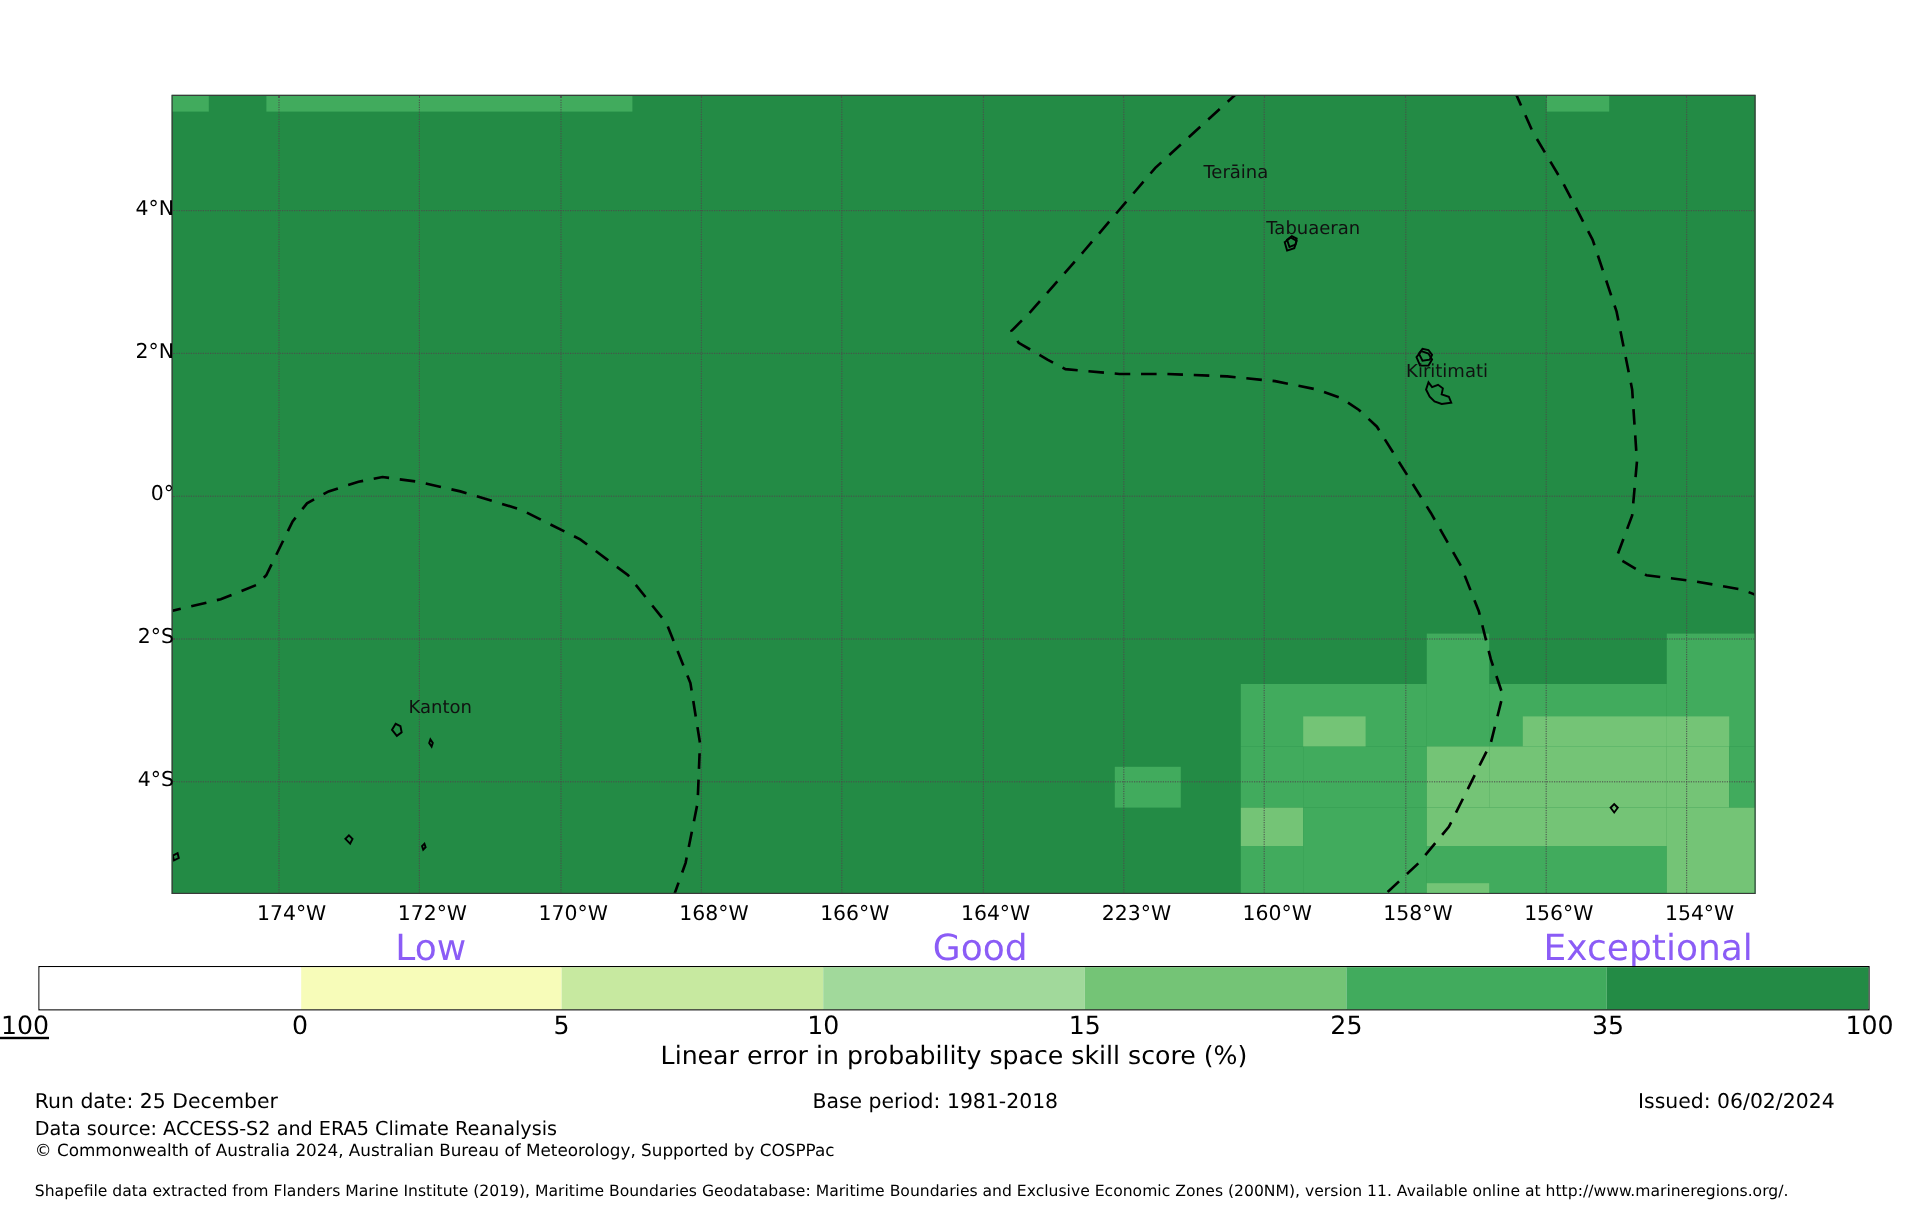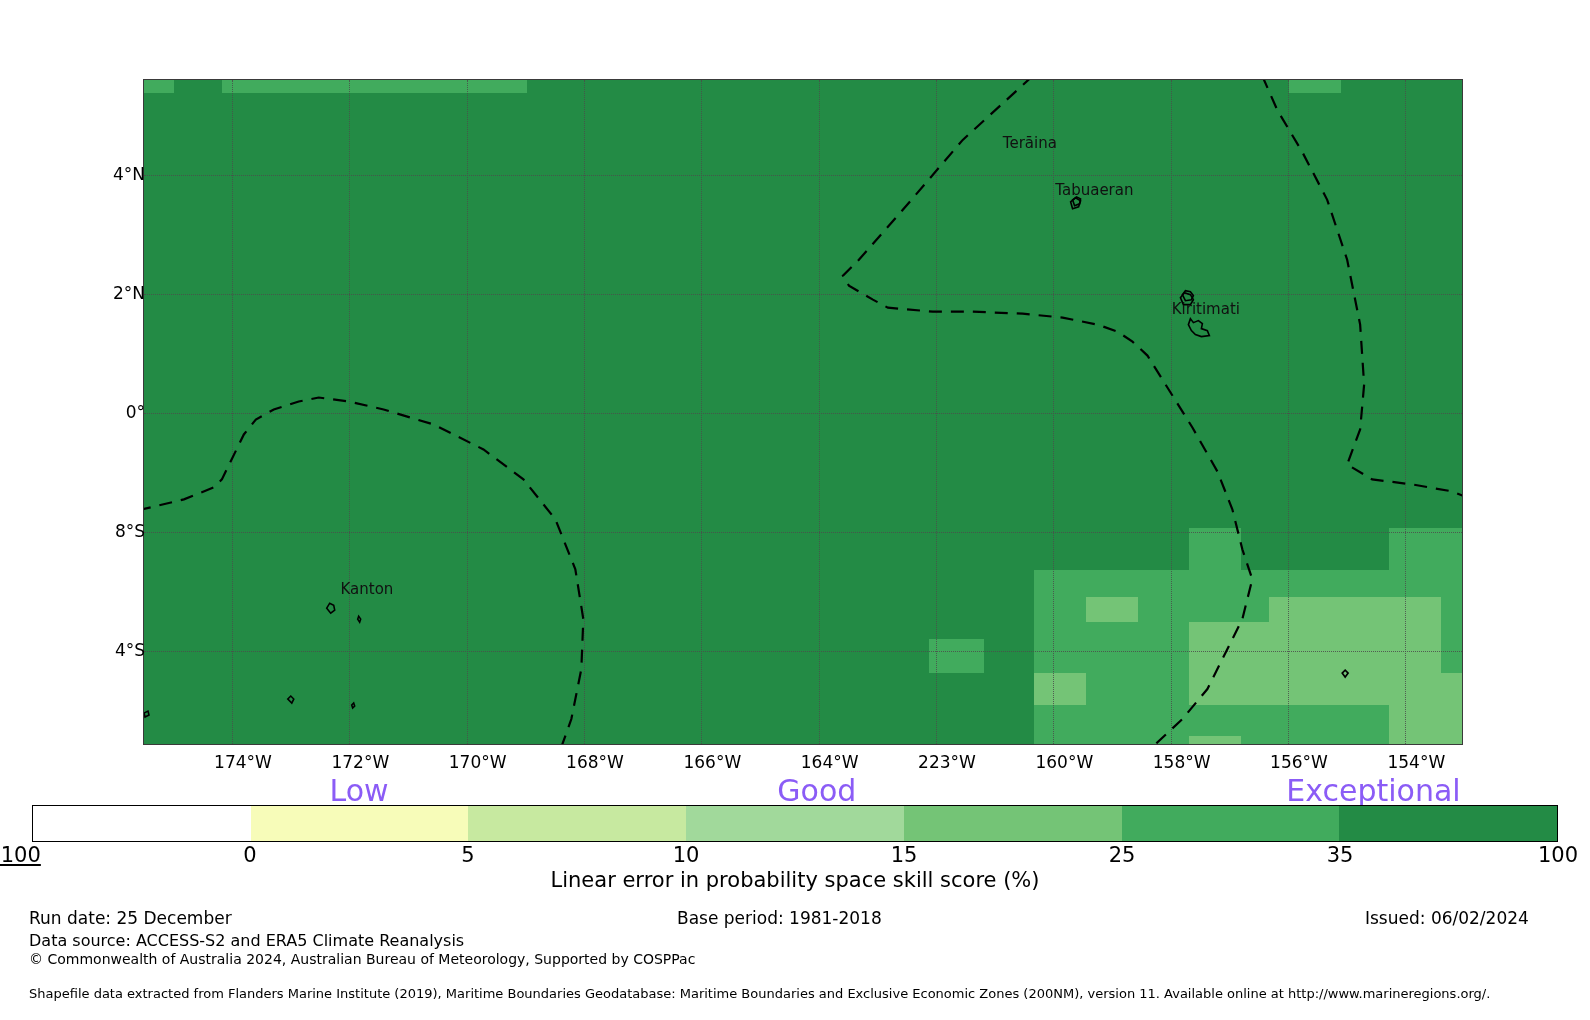--- a/index.html
+++ b/index.html
@@ -203,21 +203,21 @@
       <div class="xtick" style="left: 947px;">223°W</div>
       <div class="xtick" style="left: 1064.33px;">160°W</div>
       <div class="xtick" style="left: 1181.67px;">158°W</div>
       <div class="xtick" style="left: 1299px;">156°W</div>
       <div class="xtick" style="left: 1416.33px;">154°W</div>
     </div>
   <div id="yticks">
       <div class="ytick" style="top: 174.143px;">4°N</div>
       <div class="ytick" style="top: 293.071px; text-align: right;">2°N</div>
       <div class="ytick" style="top: 412px;">0°</div>
-      <div class="ytick" style="top: 530.929px;">8°S</div>
+      <div class="ytick" style="top: 530.929px;">2°S</div>
       <div class="ytick" style="top: 649.857px;">4°S</div>
     </div>
 
   <div id="cb-cat-row">
       <div class="cb-cat" style="left: 359px;">Low</div>
       <div class="cb-cat" style="left: 816.8px;">Good</div>
       <div class="cb-cat" style="left: 1373.54px;">Exceptional</div>
     </div>
 
   <div id="cbar">

